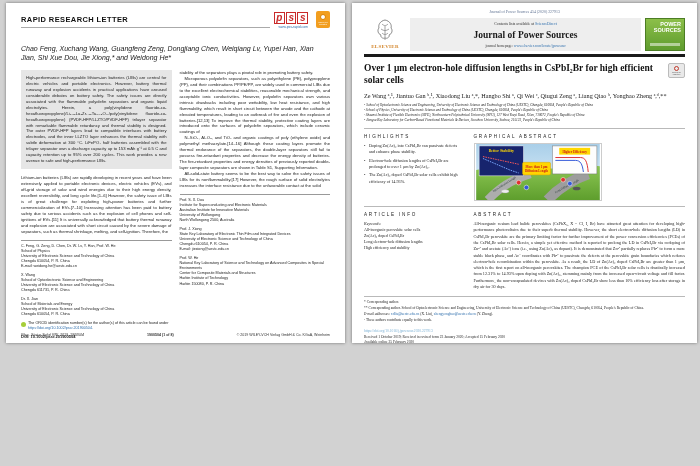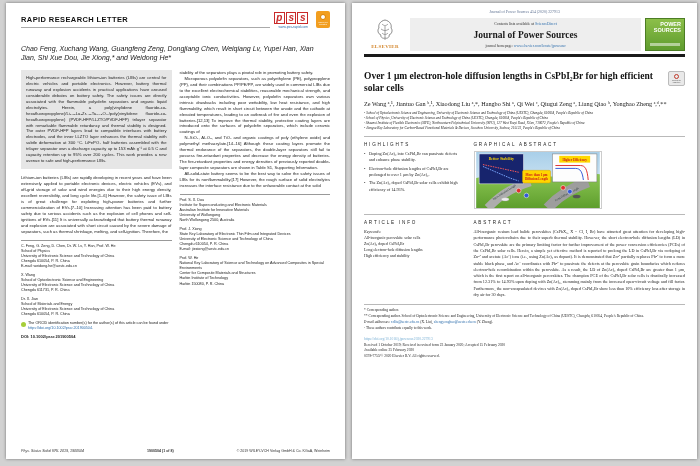--- a/index.html
+++ b/index.html
@@ -1,17 +1,17 @@
 <!DOCTYPE html>
 <html><head>
 <meta charset="utf-8">
 <style>
   * { margin:0; padding:0; box-sizing:border-box; }
   html,body { width:700px; height:466px; background:#d2d2d2; font-family:"Liberation Sans", sans-serif; overflow:hidden; }
-  .page { position:absolute; top:3px; height:456px; background:#fff; box-shadow:0 0 3px rgba(0,0,0,.45); overflow:hidden; }
+  .page { position:absolute; top:3px; height:340px; background:#fff; box-shadow:0 0 3px rgba(0,0,0,.45); overflow:hidden; }
 
   
   .lp { left:6px; width:339px; padding:8px 15px 16px 15px; }
   .lp-header { position:relative; height:26px; }
   .lp-section-label { font-size:7.5px; font-weight:bold; letter-spacing:.4px; color:#111; padding-top:4px; }
   .lp-header-rule { position:absolute; left:0; right:60px; top:16px; border-bottom:1.2px solid #aaa; }
   .pss-logo { position:absolute; right:22px; top:1px; text-align:right; }
   .pss-letters { display:flex; gap:1px; justify-content:flex-end; }
   .pss-letters span { display:inline-block; border:1px solid #c92a2a; color:#c92a2a; font-weight:bold; font-size:10px; line-height:10px; padding:0 1.5px; font-style:italic; }
   .pss-url { font-size:3.4px; color:#444; margin-top:1px; }
@@ -43,21 +43,21 @@
   .elsevier-box { width:42px; display:flex; flex-direction:column; align-items:center; justify-content:flex-end; padding-bottom:2px; }
   .elsevier-name { font-size:5px; font-weight:bold; color:#d4882f; letter-spacing:.3px; }
   .jps-center { flex:1; background:#eeeeee; text-align:center; padding:4px 4px 3px; display:flex; flex-direction:column; justify-content:space-between; }
   .contents-line { font-size:3.9px; color:#333; }
   .journal-name { font-size:9.5px; font-weight:bold; color:#1a1a1a; }
   .homepage-line { font-size:3.7px; color:#333; }
   .jps-cover { width:40px; background:linear-gradient(#8cbf49,#5f9c2e); border:1px solid #4c7d24; position:relative; }
   .cover-title { position:absolute; top:3px; right:3px; text-align:right; color:#fff; font-weight:bold; font-size:5.5px; line-height:1; font-family:"Liberation Sans",sans-serif; }
   .cover-band { position:absolute; bottom:4px; left:4px; right:4px; height:3px; background:rgba(255,255,255,.5); }
   .rule-double { margin-top:3px; border-top:2.4px solid #1a1a1a; border-bottom:.8px solid #1a1a1a; height:2.4px; }
-  .rp-title-row { display:flex; gap:6px; margin-top:13px; }
+  .rp-title-row { display:flex; gap:6px; margin-top:5px; }
   .rp-title { flex:1; font-size:9.5px; font-weight:600; color:#111; line-height:1.3; }
   .badge-gray { width:17px; height:15px; background:#e9e9e9; border:.6px solid #bbb; border-radius:2px; flex:0 0 auto; display:flex; flex-direction:column; align-items:center; justify-content:center; margin-top:1px; }
   .badge-gray .ring { width:5px; height:5px; border-radius:50%; border:1.4px solid #c0392b; }
   .badge-gray .txt { font-size:2.1px; color:#555; text-align:center; line-height:1.1; font-family:"Liberation Sans",sans-serif; }
   .rp-authors { font-size:6.2px; color:#1a1a1a; margin-top:5px; line-height:1.4; }
   .rp-affils { margin-top:3px; font-size:3.4px; font-style:italic; color:#222; line-height:1.45; }
   .rp-hr { border-top:.6px solid #b9b9b9; margin:5px 0; }
   .rp-cols { display:flex; gap:10px; }
   .rp-col-left { width:31%; }
   .rp-col-right { flex:1; min-width:0; }

